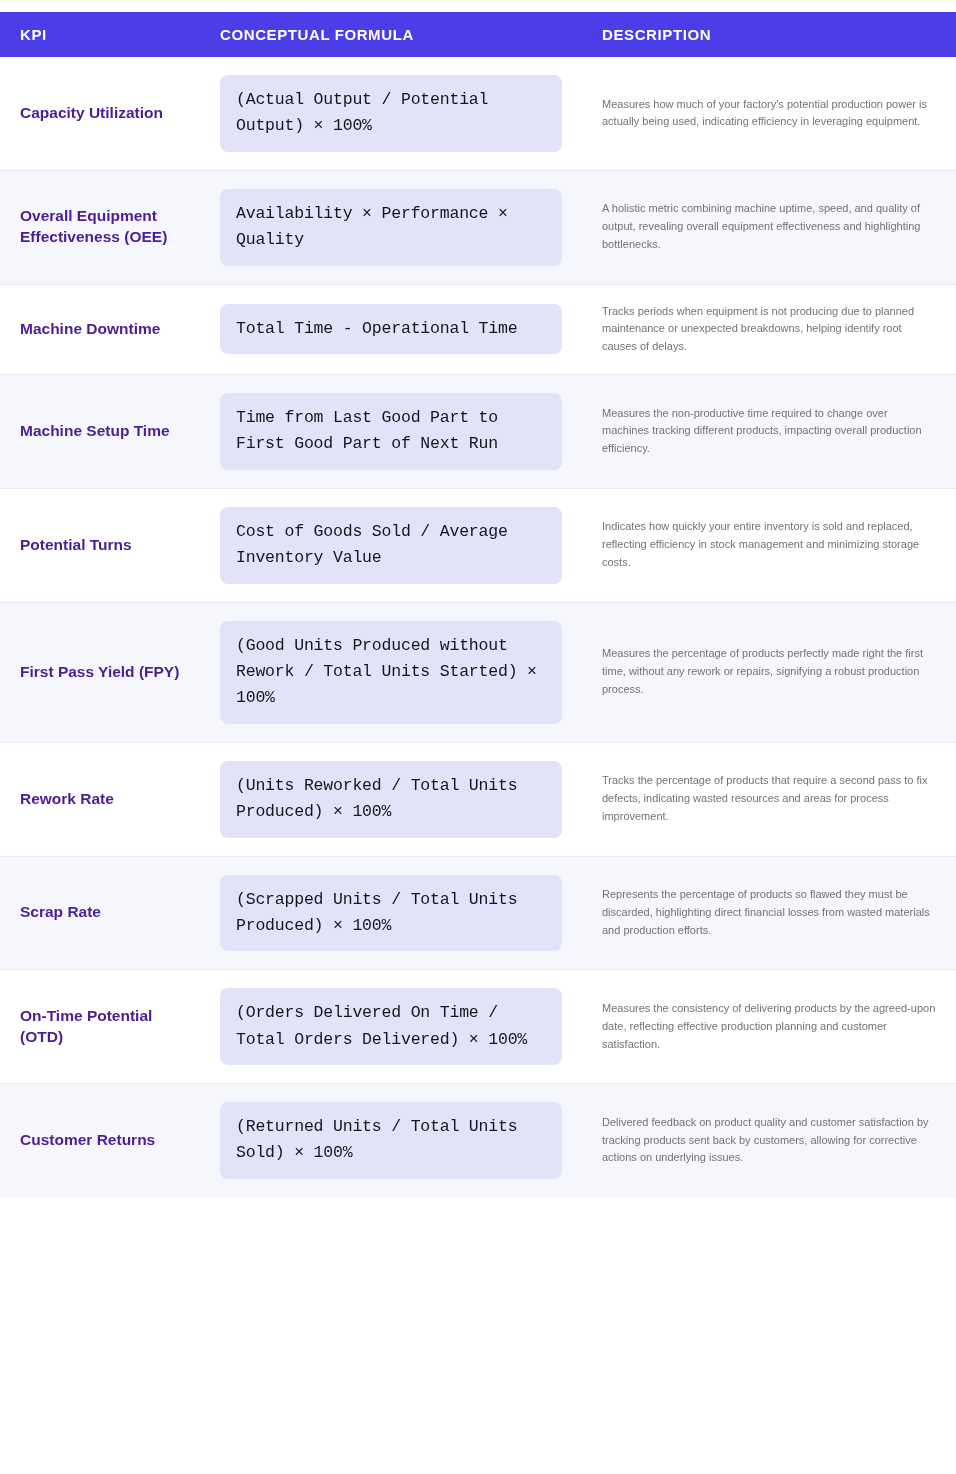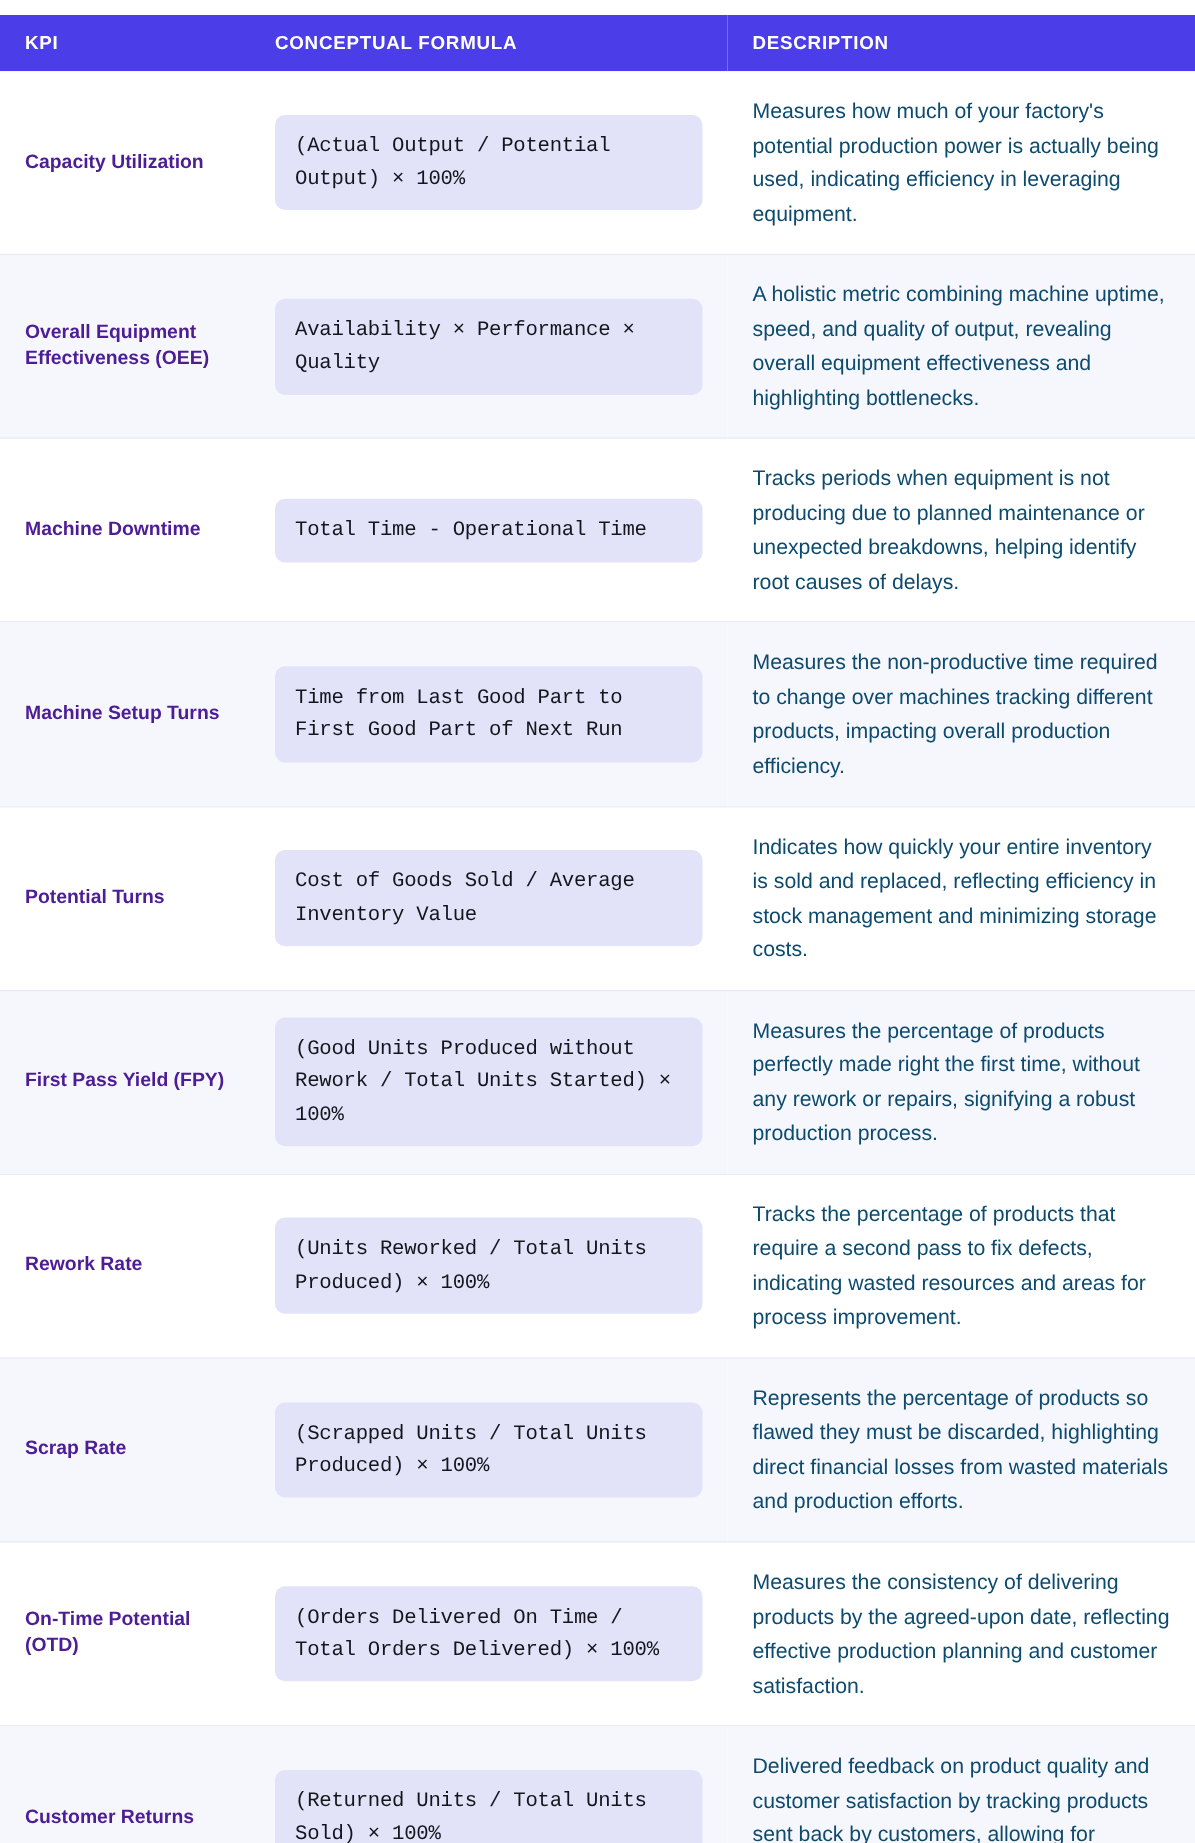--- a/index.html
+++ b/index.html
@@ -58,22 +58,22 @@
     padding: 12px 16px;
     font-family: Liberation Mono, monospace;
     font-size: 16.5px;
     line-height: 1.6;
     color: #15161d;
     letter-spacing: -0.2px;
     white-space: pre-wrap;
     word-break: break-word;
   }
   td.cell-desc {
-    color: #0c4a6e;
-    font-size: 17px;
+    color: #737373;
+    font-size: 11px;
     line-height: 1.62;
     padding-left: 18px;
     padding-right: 22px;
   }
   tbody tr:last-child td { border-bottom: none; }
 </style>
 </head>
 <body>
 
 <table class="kpi-table">
@@ -105,21 +105,21 @@
         <td class="cell-desc">A holistic metric combining machine uptime, speed, and quality of output, revealing overall equipment effectiveness and highlighting bottlenecks.</td>
       </tr>
       <tr class="row-even">
         <td class="cell-kpi">Machine Downtime</td>
         <td class="cell-formula">
           <span class="formula-box">Total Time - Operational Time</span>
         </td>
         <td class="cell-desc">Tracks periods when equipment is not producing due to planned maintenance or unexpected breakdowns, helping identify root causes of delays.</td>
       </tr>
       <tr class="row-odd">
-        <td class="cell-kpi">Machine Setup Turns</td>
+        <td class="cell-kpi">Machine Setup Time</td>
         <td class="cell-formula">
           <span class="formula-box">Time from Last Good Part to First Good Part of Next Run</span>
         </td>
         <td class="cell-desc">Measures the non-productive time required to change over machines tracking different products, impacting overall production efficiency.</td>
       </tr>
       <tr class="row-even">
         <td class="cell-kpi">Potential Turns</td>
         <td class="cell-formula">
           <span class="formula-box">Cost of Goods Sold / Average Inventory Value</span>
         </td>

